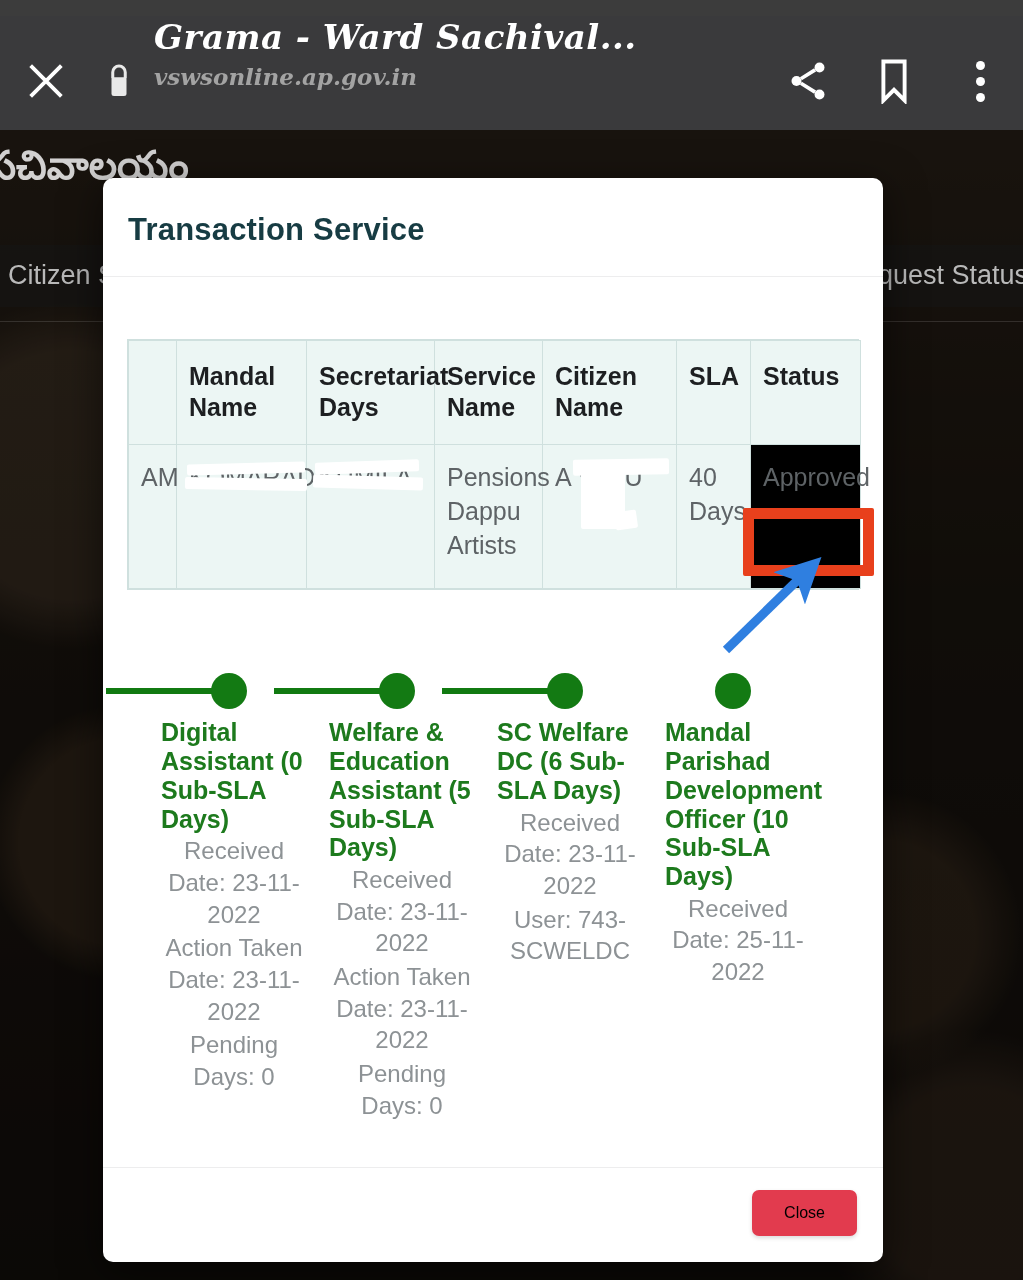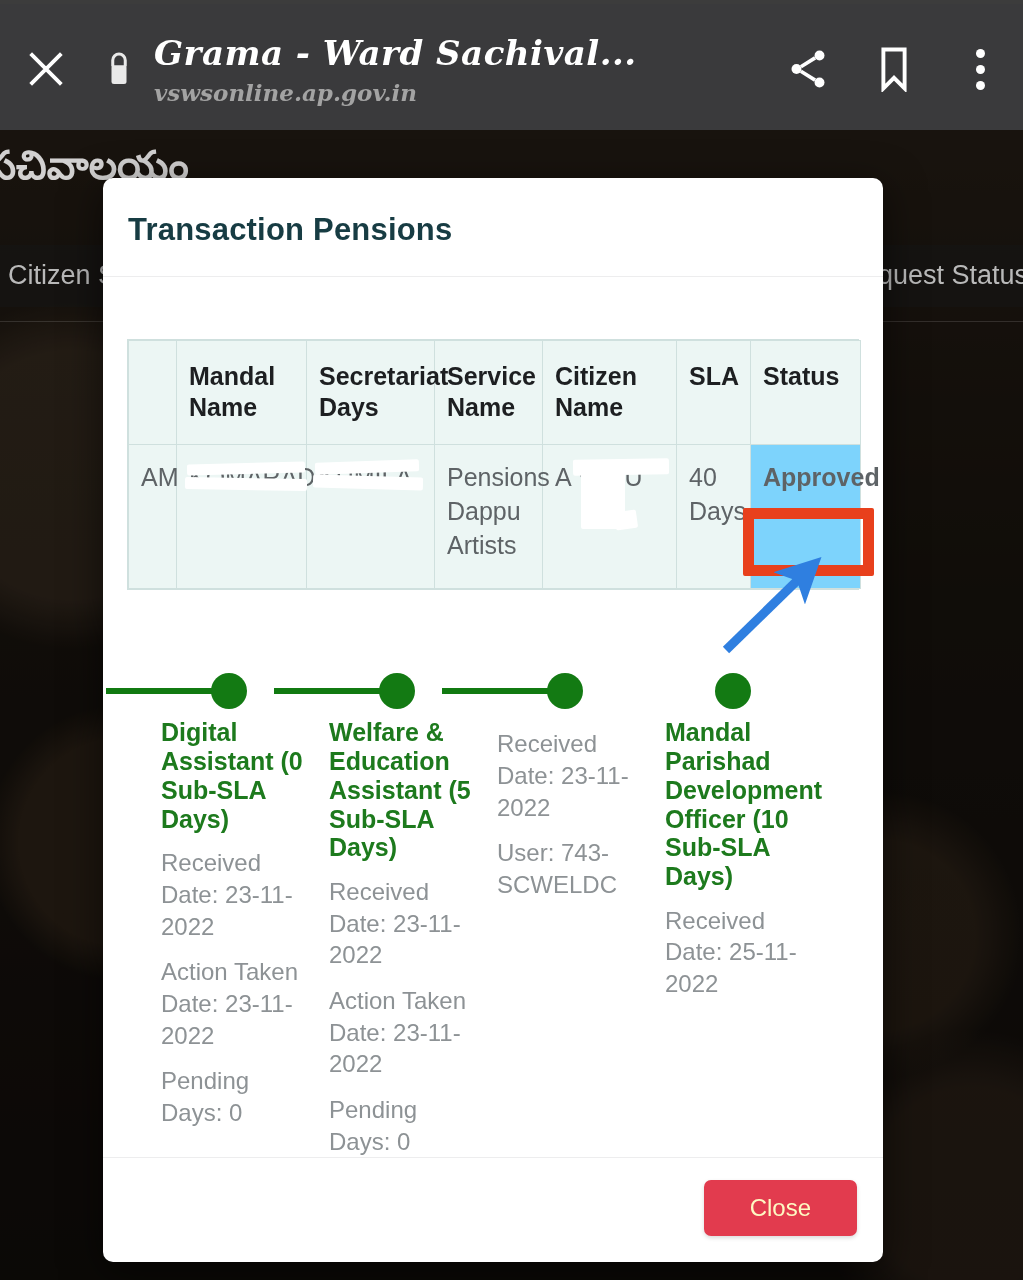--- a/index.html
+++ b/index.html
@@ -6,22 +6,22 @@
   html, body {
     width: 1023px; height: 1280px;
     background: #3c3c3c;
     font-family: "Liberation Sans", sans-serif;
     overflow: hidden;
   }
   #root { position: relative; width: 1023px; height: 1280px; background: #3c3c3c; }
 
   
   .chrome {
-    position: absolute; left: 0; top: 4px; width: 1023px; height: 130px;
-    background: #3a3a3c; display: flex; align-items: center;
+    position: absolute; left: 0; top: 16px; width: 1023px; height: 130px;
+    background: #3a3a3c; display: flex; 
   }
   .chrome-close {
     width: 92px; height: 130px; display: flex; align-items: center; justify-content: center;
   }
   .chrome-close svg { width: 46px; height: 46px; }
   .chrome-lock { width: 54px; display: flex; align-items: center; justify-content: center; }
   .chrome-title-wrap { flex: 1; padding-left: 8px; min-width: 0; }
   .chrome-title {
     color: #ffffff; font-family: "DejaVu Serif", serif; font-style: italic;
     font-weight: 700; font-size: 34px; letter-spacing: 0.5px; white-space: nowrap;
@@ -79,23 +79,23 @@
     box-shadow: 0 10px 40px rgba(0,0,0,0.55);
     overflow: hidden; display: flex; flex-direction: column;
   }
   .modal-header { padding: 34px 28px 28px 25px; }
   .modal-title { font-size: 31px; font-weight: 700; color: #173c43; letter-spacing: 0.2px; }
   .modal-divider { height: 1px; background: #ededee; }
   .modal-body { flex: 1; padding: 0 24px; overflow: hidden; }
   .modal-footer-divider { height: 1px; background: #ededee; }
   .modal-footer { padding: 22px 26px 26px 26px; display: flex; justify-content: flex-end; }
   .close-btn {
-    background: #e23b4e; color: #fef9c3; border: none; border-radius: 7px;
-    font-size: 24px; font-family: "Liberation Sans", sans-serif;
-    padding: 14px 46px; cursor: pointer; box-shadow: 0 2px 4px rgba(0,0,0,0.15);
+    background: #e23b4e; color: #000000; border: none; border-radius: 7px;
+    font-size: 16px; font-family: "Liberation Sans", sans-serif;
+    padding: 14px 32px; cursor: pointer; box-shadow: 0 2px 4px rgba(0,0,0,0.15);
   }
 
   
   .table-wrap { margin-top: 62px; border: 1px solid #cfe0de; }
   table.txn { width: 100%; border-collapse: collapse; table-layout: fixed; background: #ecf6f4; }
   table.txn td, table.txn th { border: 1px solid #cfe0de; vertical-align: top; }
   .txn-id-cell {
     text-align: center; font-size: 25px; font-weight: 700; color: #26282a;
     padding: 26px 8px; position: relative;
   }
@@ -140,21 +140,21 @@
   .rail-line {
     position: absolute; left: -55px; top: 20px; width: 115px; height: 6px; background: #117a11;
   }
   .dot {
     position: absolute; left: 50px; top: 5px; width: 36px; height: 36px;
     border-radius: 50%; background: #137a13;
   }
   .step-title {
     color: #1d7a1d; font-size: 25px; font-weight: 700; line-height: 1.15; margin-top: 4px;
   }
-  .step-meta { color: #8d9295; font-size: 24px; line-height: 1.32; margin-top: 14px; }
+  .step-meta { color: #8d9295; font-size: 24px; line-height: 1.32; margin-top: 2px; text-align: center; }
 </style>
 </head>
 <body>
 
 <div id="root">
 
   <div class="chrome">
     <div class="chrome-close">
       <svg viewBox="0 0 24 24">
         <path d="M4 4 L20 20 M20 4 L4 20" stroke="#ffffff" stroke-width="2" fill="none"></path>
@@ -198,21 +198,21 @@
     <div class="bg-telugu">సచివాలయం</div>
     <div class="bg-banner"></div>
     <div class="bg-banner-left">Citizen Sc</div>
     <div class="bg-banner-right">quest Status Che</div>
     <div class="bg-rule"></div>
   </div>
 
   <div class="modal">
 
     <div class="modal-header">
-      <div class="modal-title">Transaction Pensions</div>
+      <div class="modal-title">Transaction Service</div>
     </div>
     <div class="modal-divider"></div>
 
     <div class="modal-body">
 
       <div class="table-wrap">
         <table class="txn">
           <colgroup>
             <col class="col-pre">
               <col class="col-mandal">
@@ -247,21 +247,21 @@
                 <span class="wipe" style="left:6px;top:31px;width:110px;height:13px;transform:rotate(1.5deg);"></span>
               </td>
               <td>Pensions Dappu Artists</td>
               <td class="cell-rel">
                 <span>A          VI        KU</span>
                 <span class="wipe" style="left:30px;top:14px;width:96px;height:16px;transform:rotate(-1deg);"></span>
                 <span class="wipe" style="left:38px;top:22px;width:44px;height:62px;"></span>
                 <span class="wipe" style="left:72px;top:66px;width:22px;height:18px;transform:rotate(-8deg);"></span>
               </td>
               <td>40 Days</td>
-              <td style="background:#7dd3fc;font-weight:bold;">Approved</td>
+              <td style="background:#000000;">Approved</td>
             </tr>
           </tbody>
         </table>
       </div>
 
       <div class="timeline">
 
         <div class="step">
           <div class="step-rail">
             <span class="rail-line"></span>
@@ -284,20 +284,21 @@
           <div class="step-meta">Action Taken Date: 23-11-2022</div>
           <div class="step-meta">Pending Days: 0</div>
 
         </div>
 
         <div class="step">
           <div class="step-rail">
             <span class="rail-line"></span>
             <span class="dot"></span>
           </div>
+          <div class="step-title">SC Welfare DC (6 Sub-SLA Days)</div>
           <div class="step-meta">Received Date: 23-11-2022</div>
           <div class="step-meta">User: 743-SCWELDC</div>
 
         </div>
 
         <div class="step">
           <div class="step-rail">
             <span class="dot"></span>
           </div>
           <div class="step-title">Mandal Parishad Development Officer (10 Sub-SLA Days)</div>

